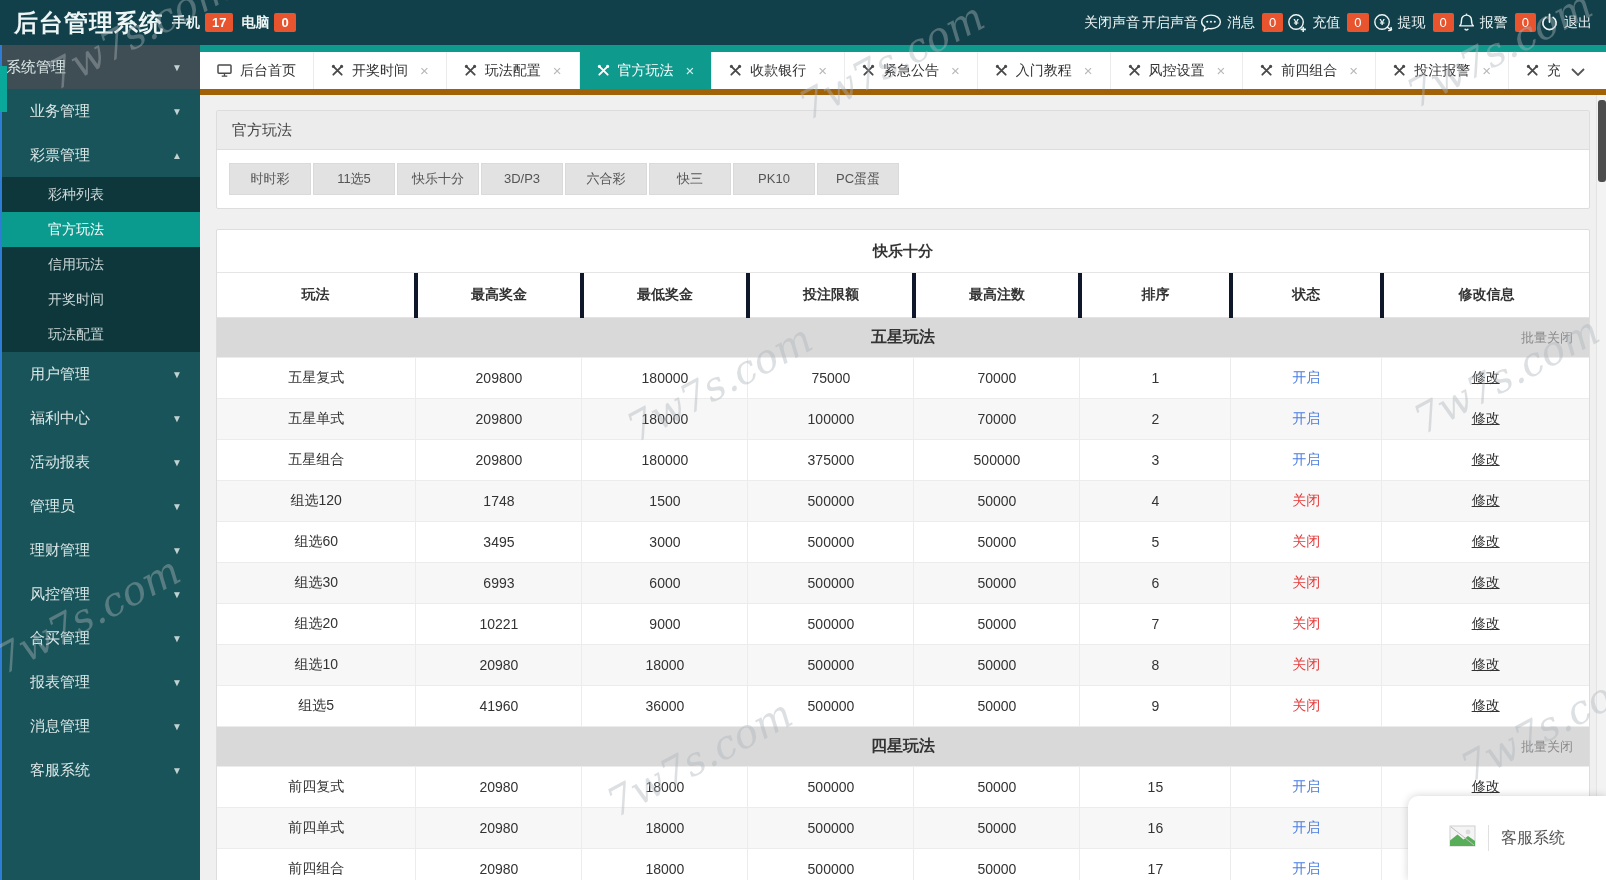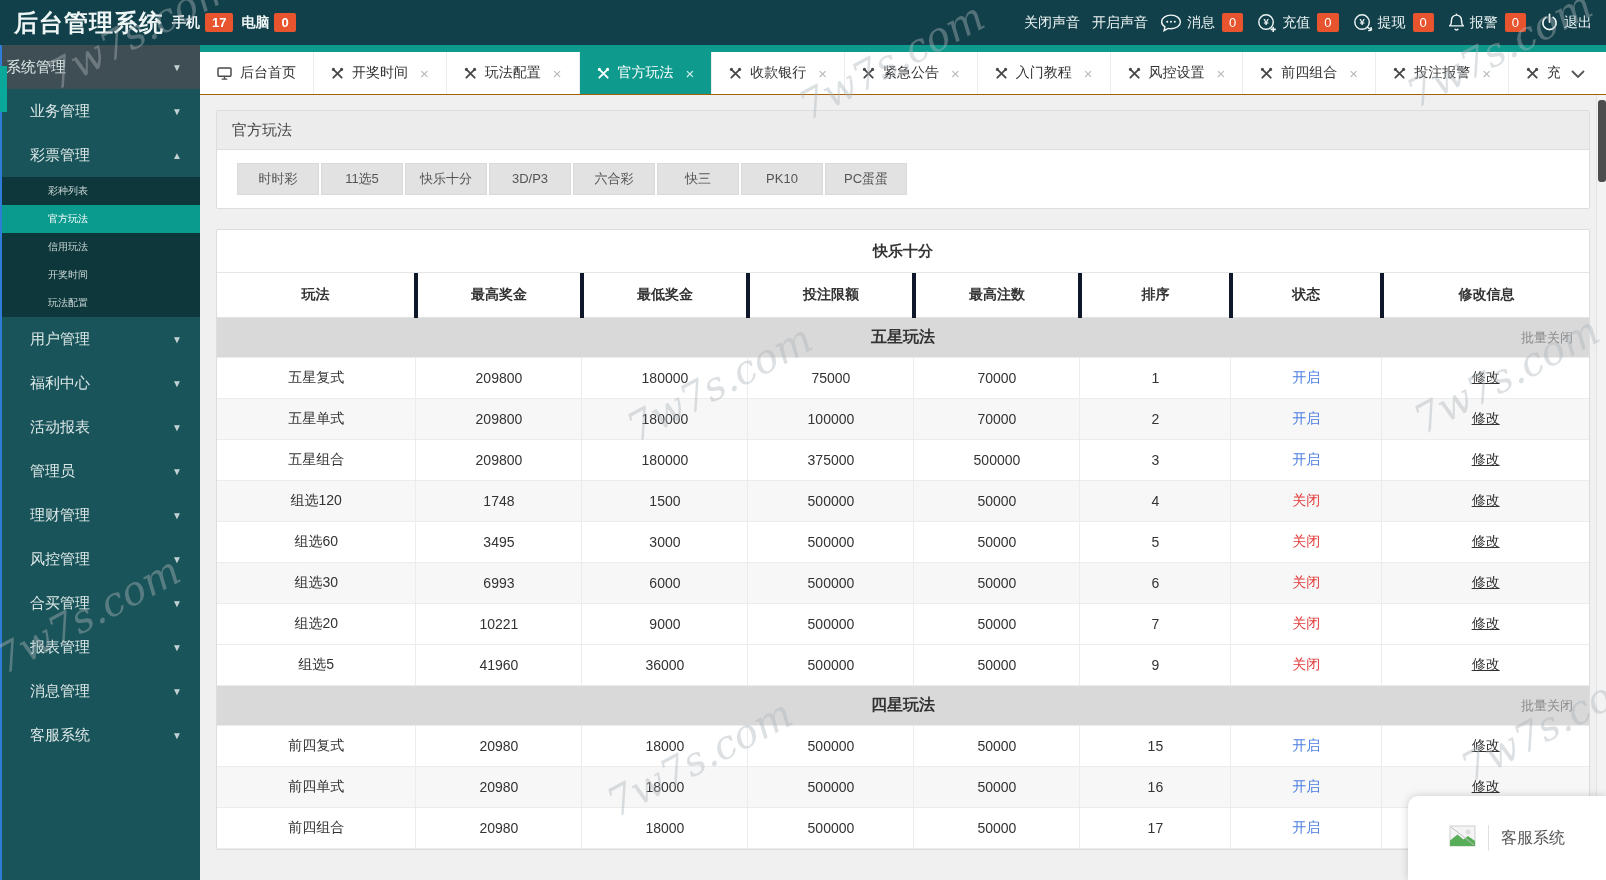--- a/index.html
+++ b/index.html
@@ -6,59 +6,59 @@
   .screen{position:relative;width:1606px;height:880px;overflow:hidden;background:#f0f0f0;
           font-family:"Liberation Sans","DejaVu Sans",sans-serif;color:#333;}
 
   
   .topbar{position:absolute;top:0;left:0;right:0;height:45px;background:#12404a;z-index:12;
           display:flex;align-items:center;padding:0 14px;box-sizing:border-box;color:#eef5f5;}
   .brand{font-size:24px;font-weight:bold;letter-spacing:1px;margin-right:8px;white-space:nowrap;}
   .device{font-size:14px;display:flex;align-items:center;font-weight:bold;}
   .badge{background:#e8542e;color:#fff;font-size:13px;line-height:19px;padding:0 7px;border-radius:2px;
          margin:0 8px 0 5px;display:inline-block;}
-  .topbar-right{margin-left:auto;display:flex;align-items:center;gap:12px;font-size:14px;white-space:nowrap;}
+  .topbar-right{margin-left:auto;display:flex;align-items:center;gap:2px;font-size:14px;white-space:nowrap;}
   .top-act{display:flex;align-items:center;gap:5px;cursor:pointer;}
   .top-act .ic{display:inline-flex;color:#eef5f5;}
   .topbar-right .badge{margin:0 2px;}
 
   
   .sidebar{position:absolute;top:45px;left:0;width:200px;bottom:0;background:#19545a;z-index:8;}
   .side-item{height:44px;display:flex;align-items:center;padding:0 18px 0 30px;color:#dce7e7;
              font-size:15px;cursor:pointer;}
   .side-item .caret{margin-left:auto;font-size:10px;color:#c2d2d2;}
   .side-item.highlighted{background:#3e4e54;padding-left:6px;}
   .submenu{background:#0e373c;}
-  .sub-item{height:28px;display:flex;align-items:center;padding-left:48px;color:#ccd8d8;
-            font-size:10px;cursor:pointer;}
+  .sub-item{height:35px;display:flex;align-items:center;padding-left:48px;color:#ccd8d8;
+            font-size:14px;cursor:pointer;}
   .sub-item.active{background:#0b9b8e;color:#fff;}
   .left-edge{position:absolute;left:0;top:45px;bottom:0;width:2px;background:#2e7cd6;z-index:40;}
   .side-scroll{position:absolute;left:0;top:66px;width:7px;height:46px;background:#0aa89a;z-index:41;}
 
   
   .tabbar{position:absolute;top:45px;left:200px;right:0;height:50px;background:#fff;box-sizing:border-box;
-          border-top:7px solid #0f9a8e;border-bottom:1px solid #a16207;z-index:6;}
+          border-top:7px solid #0f9a8e;border-bottom:6px solid #a16207;z-index:6;}
   .tabs{display:flex;height:100%;overflow:hidden;margin-right:46px;}
   .tab{display:flex;align-items:center;gap:8px;padding:0 17px;font-size:14px;color:#333;
        border-right:1px solid #ececec;white-space:nowrap;cursor:pointer;}
   .tab .ic{display:inline-flex;color:#4a4a4a;}
   .tab.active{background:#0f9a8e;color:#fff;}
   .tab.active .ic{color:#fff;}
   .tab .close{color:#b8b8b8;font-size:15px;margin-left:4px;}
   .tab.active .close{color:#d5efec;}
   .tab-overflow{position:absolute;right:10px;top:0;bottom:0;width:36px;background:#fff;display:flex;
                 align-items:center;justify-content:center;color:#555;cursor:pointer;}
 
   
   .content{position:absolute;top:95px;left:200px;right:0;bottom:0;background:#f0f0f0;overflow:hidden;
            padding:15px 16px;box-sizing:border-box;}
   .card{background:#fff;border:1px solid #ddd;border-radius:2px;}
   .panel-title{background:#ececec;border-bottom:1px solid #ddd;height:38px;line-height:38px;
                padding:0 15px;font-size:15px;color:#444;}
-  .panel-body{padding:13px 20px;}
+  .panel-body{padding:13px 12px;}
   .game-btn{display:inline-block;background:#e2e2e2;border:1px solid #dadada;color:#555;font-size:13px;
             width:80px;line-height:30px;text-align:center;margin-right:2px;cursor:pointer;}
 
   .table-card{margin-top:20px;overflow:hidden;}
   .tbl-title{height:42px;display:flex;align-items:center;justify-content:center;font-weight:bold;
              font-size:15px;border-bottom:1px solid #e5e5e5;}
   table{width:100%;border-collapse:collapse;table-layout:fixed;font-size:14px;color:#333;}
   thead th{height:42px;font-weight:bold;font-size:14px;border-right:4px solid #0f172a;
            border-bottom:1px solid #e3e3e3;}
   thead th:last-child{border-right:none;}
@@ -460,20 +460,30 @@
             <tr class="">
               <td>组选20</td>
               <td>10221</td>
               <td>9000</td>
               <td>500000</td>
               <td>50000</td>
               <td>7</td>
               <td><span class="st-closed">关闭</span></td>
               <td><span class="modify">修改</span></td>
             </tr>
+            <tr class="alt">
+              <td>组选10</td>
+              <td>20980</td>
+              <td>18000</td>
+              <td>500000</td>
+              <td>50000</td>
+              <td>8</td>
+              <td><span class="st-closed">关闭</span></td>
+              <td><span class="modify">修改</span></td>
+            </tr>
             <tr class="">
               <td>组选5</td>
               <td>41960</td>
               <td>36000</td>
               <td>500000</td>
               <td>50000</td>
               <td>9</td>
               <td><span class="st-closed">关闭</span></td>
               <td><span class="modify">修改</span></td>
             </tr>

